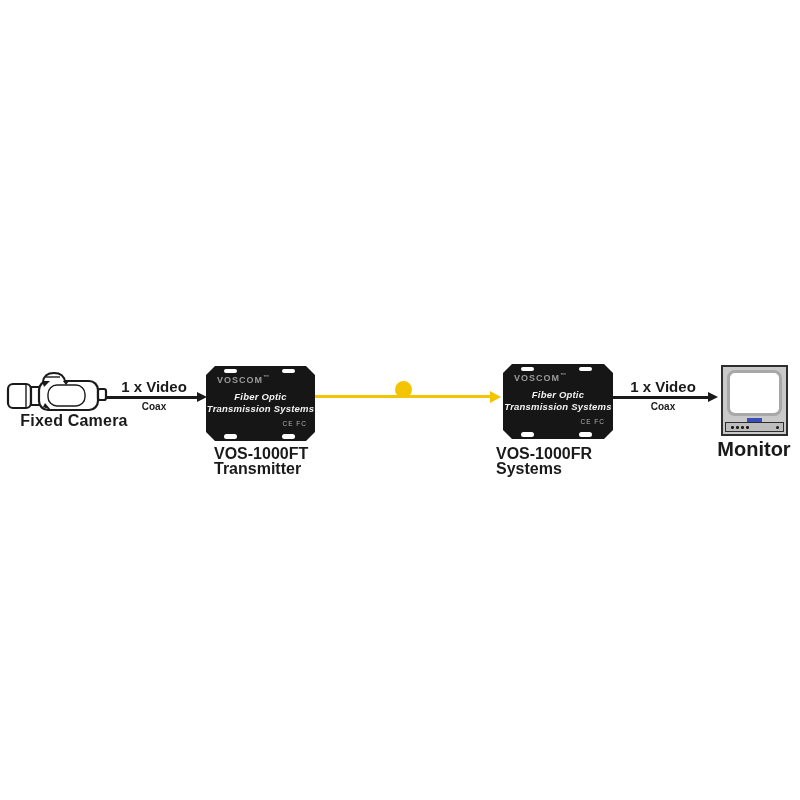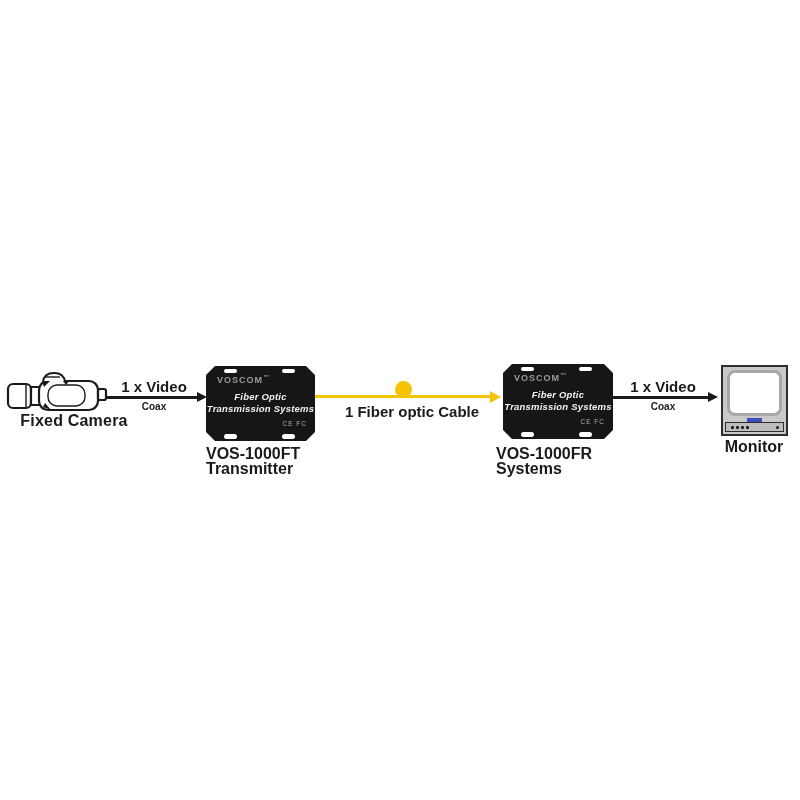--- a/index.html
+++ b/index.html
@@ -75,21 +75,21 @@
   .monitor-brand-strip {
     position:absolute; left:24px; top:51px; width:15px; height:4px; background:#3b4db8;
   }
   .monitor-bar {
     position:absolute; left:2px; bottom:2px; width:59px; height:10px;
     background:#bdbdbd; border:1px solid #2e2e2e;
   }
   .mdot { position:absolute; top:3px; width:2.5px; height:2.5px; background:#1a1a1a; border-radius:50%; }
   .mdot.d1{left:5px;} .mdot.d2{left:10px;} .mdot.d3{left:15px;} .mdot.d4{left:20px;}
   .mbtn { position:absolute; right:4px; top:2.5px; width:3.5px; height:3.5px; background:#1a1a1a; border-radius:50%; }
-  .monitor-label { left:712px; top:438px; width:84px; font-size:16px; }
+  .monitor-label { left:712px; top:438px; width:84px; font-size:20px; }
 </style>
 </head>
 <body>
 
 <div class="canvas">
 
   <svg class="camera-svg" width="102" height="44" viewBox="0 0 102 44">
     <g fill="#ffffff" stroke="#1a1a1a" stroke-width="2.2" stroke-linejoin="round">
       <rect x="2" y="13" width="23" height="24" rx="5"></rect>
       <rect x="25" y="16" width="9" height="18"></rect>
@@ -118,26 +118,25 @@
   <div class="device" style="left:206px; top:366px; width:109px; height:75px;">
     <div class="slot tl"></div>
     <div class="slot tr"></div>
     <div class="slot bl"></div>
     <div class="slot br"></div>
     <div class="brand"><span>VOSCOM</span><sup>™</sup></div>
     <div class="tagline tag1">Fiber Optic</div>
     <div class="tagline tag2">Transmission Systems</div>
     <div class="certs"><span>CE</span> <span>FC</span></div>
   </div>
-  <div class="lbl device-label" style="left:206px; top:446px; width:100px;"><span>VOS-1000FT</span><br><span>Transmitter</span></div>
+  <div class="lbl device-label" style="left:214px; top:446px; width:100px;"><span>VOS-1000FT</span><br><span>Transmitter</span></div>
 
   <div class="fiber-line"></div>
   <div class="arrow-yellow"></div>
   <div class="fiber-dot"></div>
-  <div class="lbl fiber-label">1 Fiber optic Cable</div>
 
   <div class="device" style="left:503px; top:364px; width:110px; height:75px;">
     <div class="slot tl"></div>
     <div class="slot tr"></div>
     <div class="slot bl"></div>
     <div class="slot br"></div>
     <div class="brand"><span>VOSCOM</span><sup>™</sup></div>
     <div class="tagline tag1">Fiber Optic</div>
     <div class="tagline tag2">Transmission Systems</div>
     <div class="certs"><span>CE</span> <span>FC</span></div>

